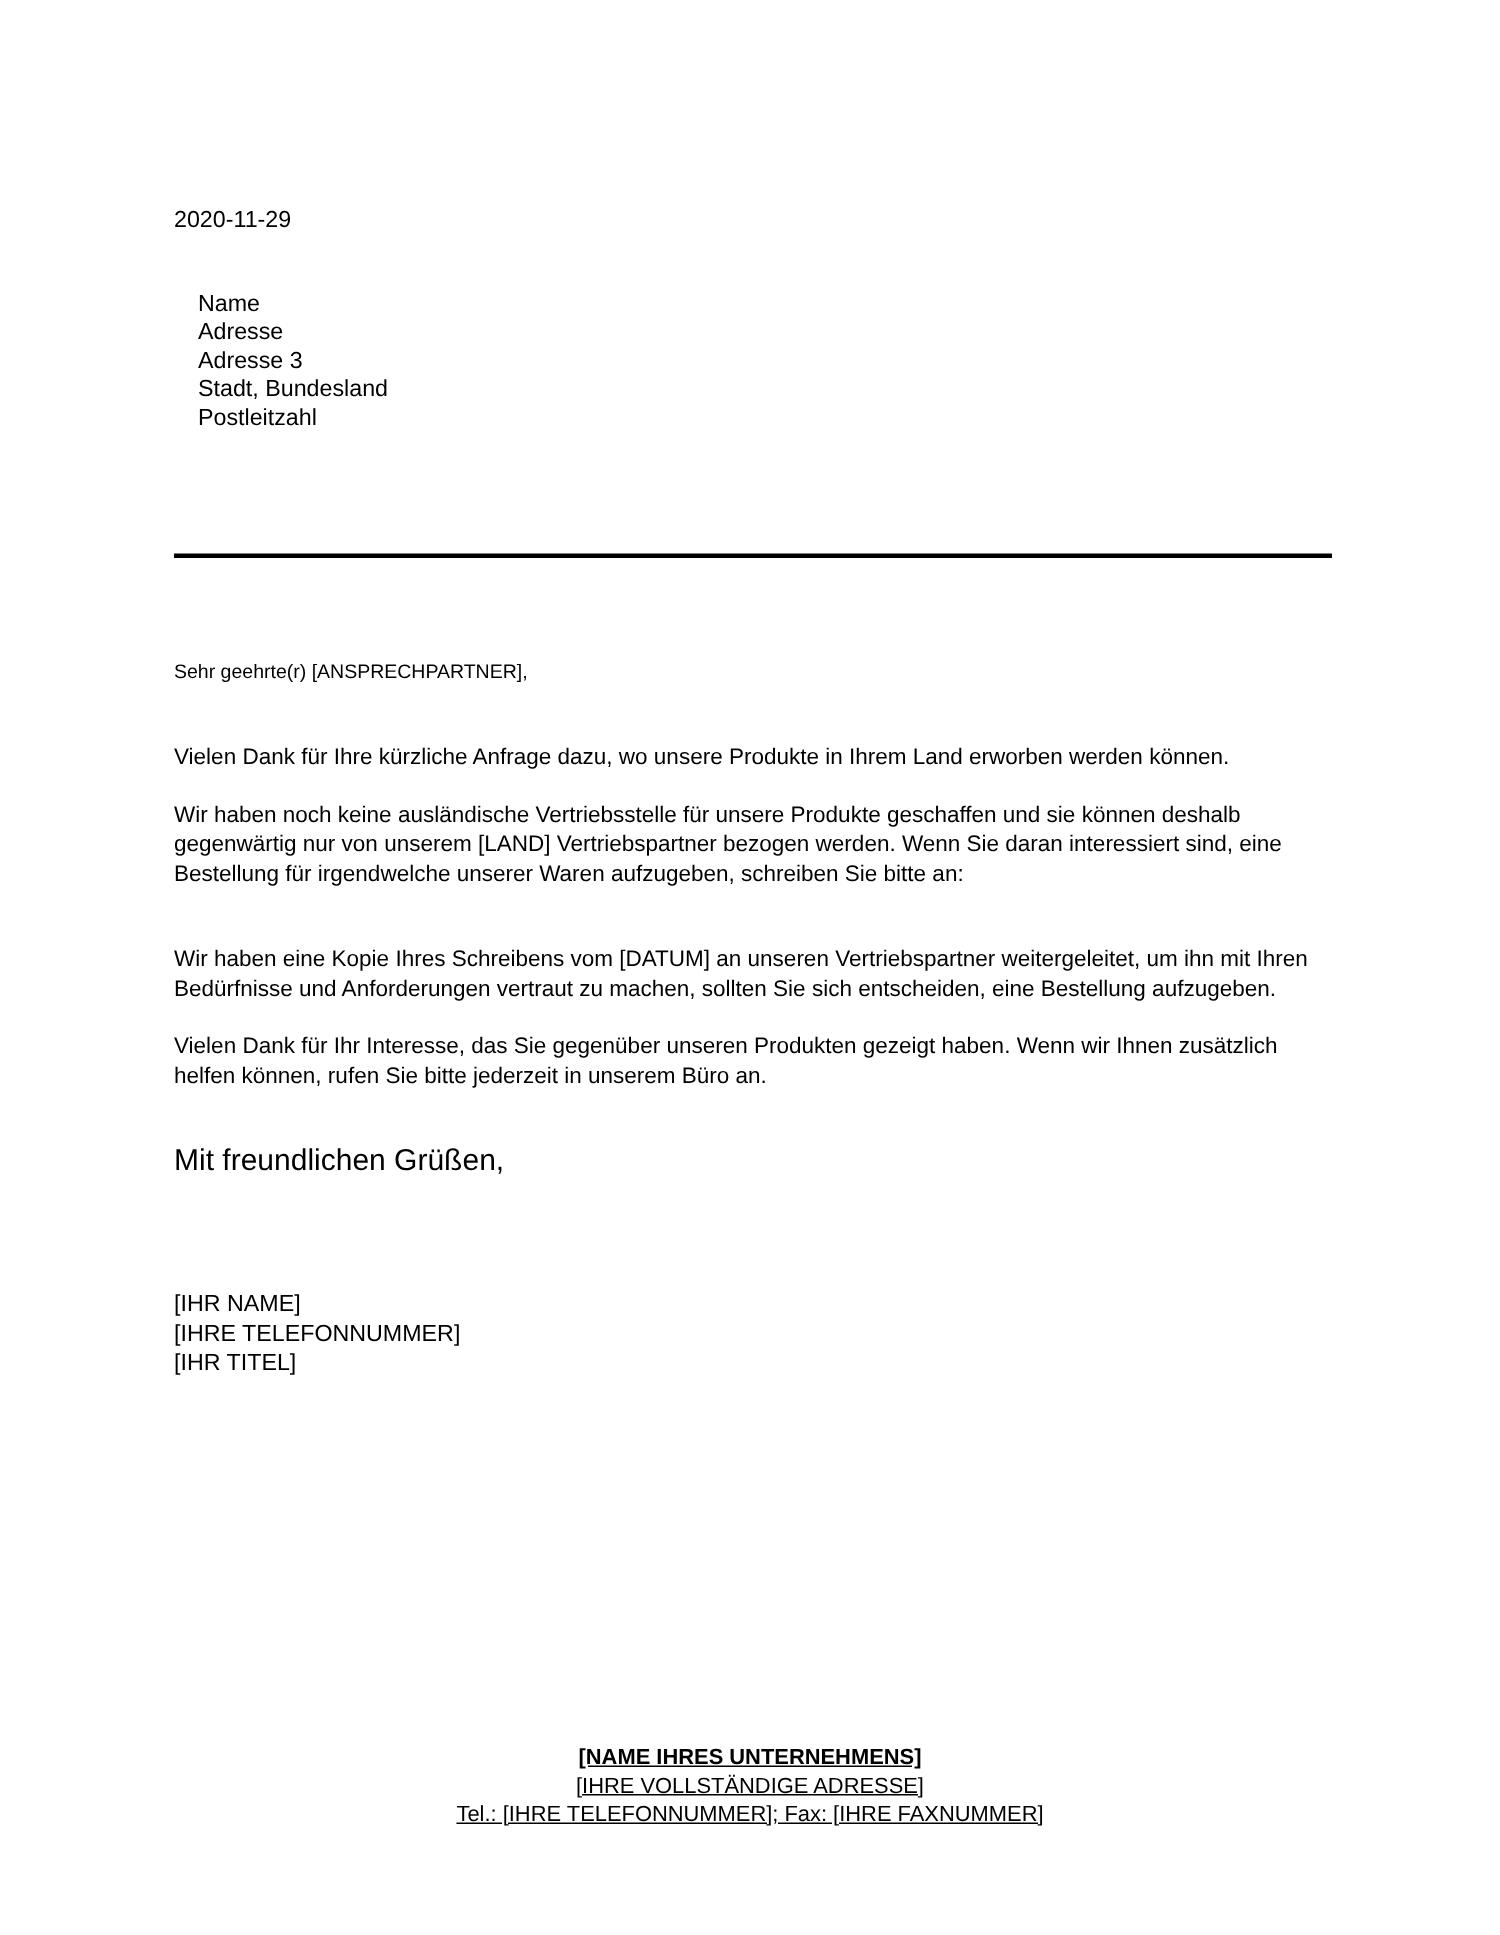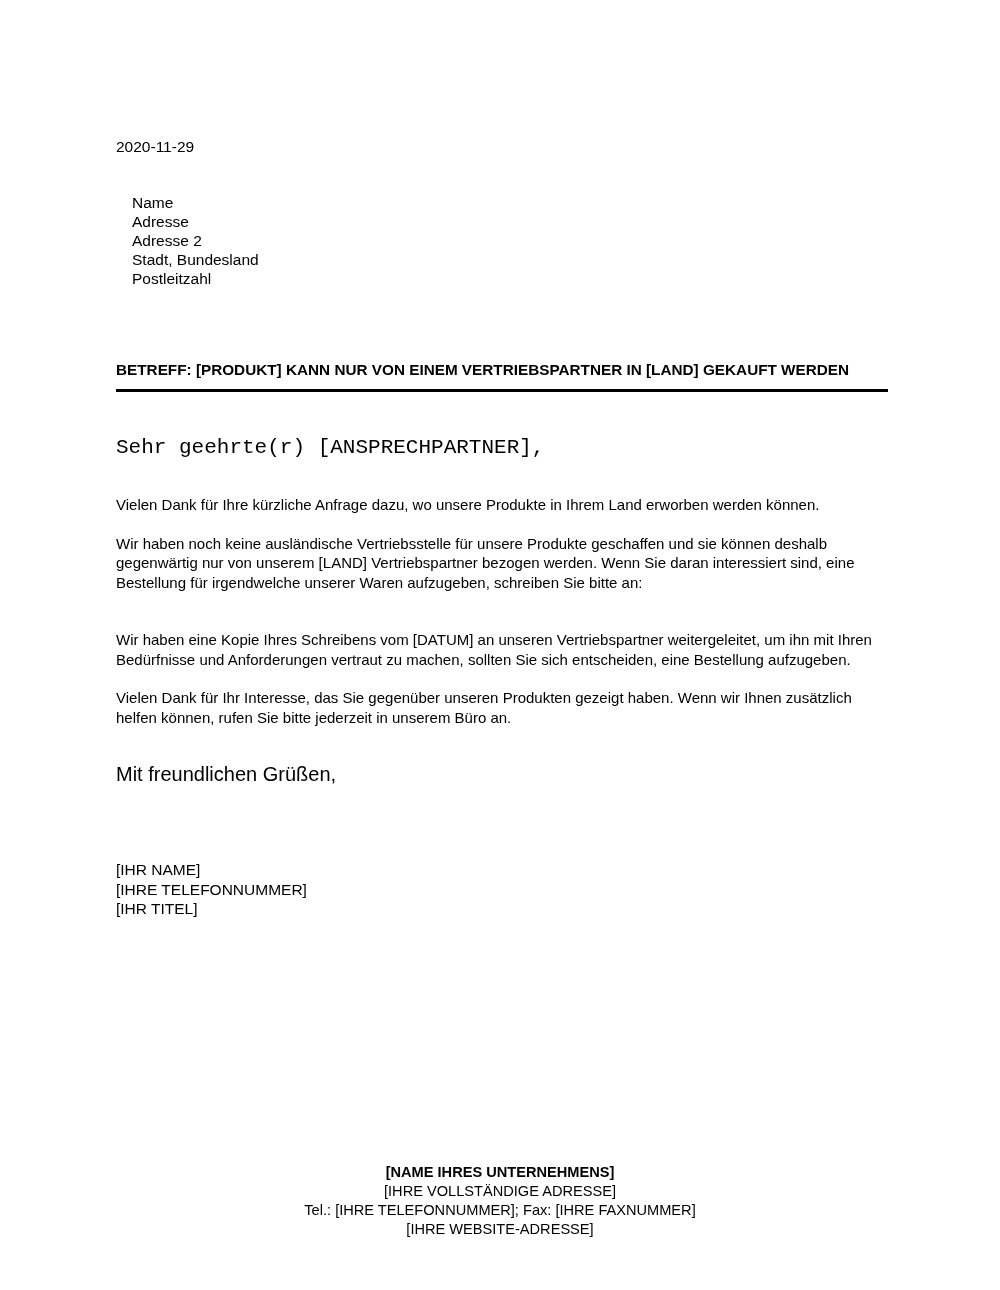--- a/index.html
+++ b/index.html
@@ -69,24 +69,23 @@
     background: #000000;
   }
   
   .body-wrap {
     position: absolute;
     top: 438px;
     left: 0;
     width: 772px;
   }
   .salutation {
-    font-size: 21px;
+    font-size: 13px;
     line-height: 19px;
     margin: 0;
-    font-family: Liberation Mono, monospace;
   }
   .para {
     font-size: 15px;
     line-height: 19.5px;
     margin: 0;
   }
   .gap-lg { height: 38px; }
   .gap-md { height: 19px; }
   .gap-sign { height: 76px; }
   .closing {
@@ -104,44 +103,43 @@
   
   .footer {
     position: absolute;
     left: 0;
     right: 0;
     top: 1163px;
     text-align: center;
     font-size: 14.6px;
     line-height: 19px;
   }
-  .footer .foot-line { white-space: nowrap; }
+  .footer .foot-line { white-space: nowrap; text-decoration: underline; }
   .footer .foot-company {
     font-weight: bold;
   }
 </style>
 </head>
 <body>
 
 <div class="page">
 
   <div class="content">
 
     <div class="date-line">2020-11-29</div>
 
     <div class="address-block">
       <div class="addr-line">Name</div>
       <div class="addr-line">Adresse</div>
-      <div class="addr-line">Adresse 2</div>
+      <div class="addr-line">Adresse 3</div>
       <div class="addr-line">Stadt, Bundesland</div>
       <div class="addr-line">Postleitzahl</div>
     </div>
 
     <div class="subject-wrap">
-      <p class="subject">BETREFF: [PRODUKT] KANN NUR VON EINEM VERTRIEBSPARTNER IN [LAND] GEKAUFT WERDEN</p>
       <div class="subject-rule"></div>
     </div>
 
     <div class="body-wrap">
 
       <p class="salutation">Sehr geehrte(r) [ANSPRECHPARTNER],</p>
 
       <div class="gap-lg"></div>
 
       <p class="para">Vielen Dank für Ihre kürzliche Anfrage dazu, wo unsere Produkte in Ihrem Land erworben werden können.</p>
@@ -169,16 +167,15 @@
         <div class="sig-line">[IHR TITEL]</div>
       </div>
 
     </div>
   </div>
 
   <div class="footer">
     <div class="foot-line foot-company">[NAME IHRES UNTERNEHMENS]</div>
     <div class="foot-line">[IHRE VOLLSTÄNDIGE ADRESSE]</div>
     <div class="foot-line">Tel.: [IHRE TELEFONNUMMER]; Fax: [IHRE FAXNUMMER]</div>
-    <div class="foot-line">[IHRE WEBSITE-ADRESSE]</div>
   </div>
 
 </div>
 
 </body></html>

